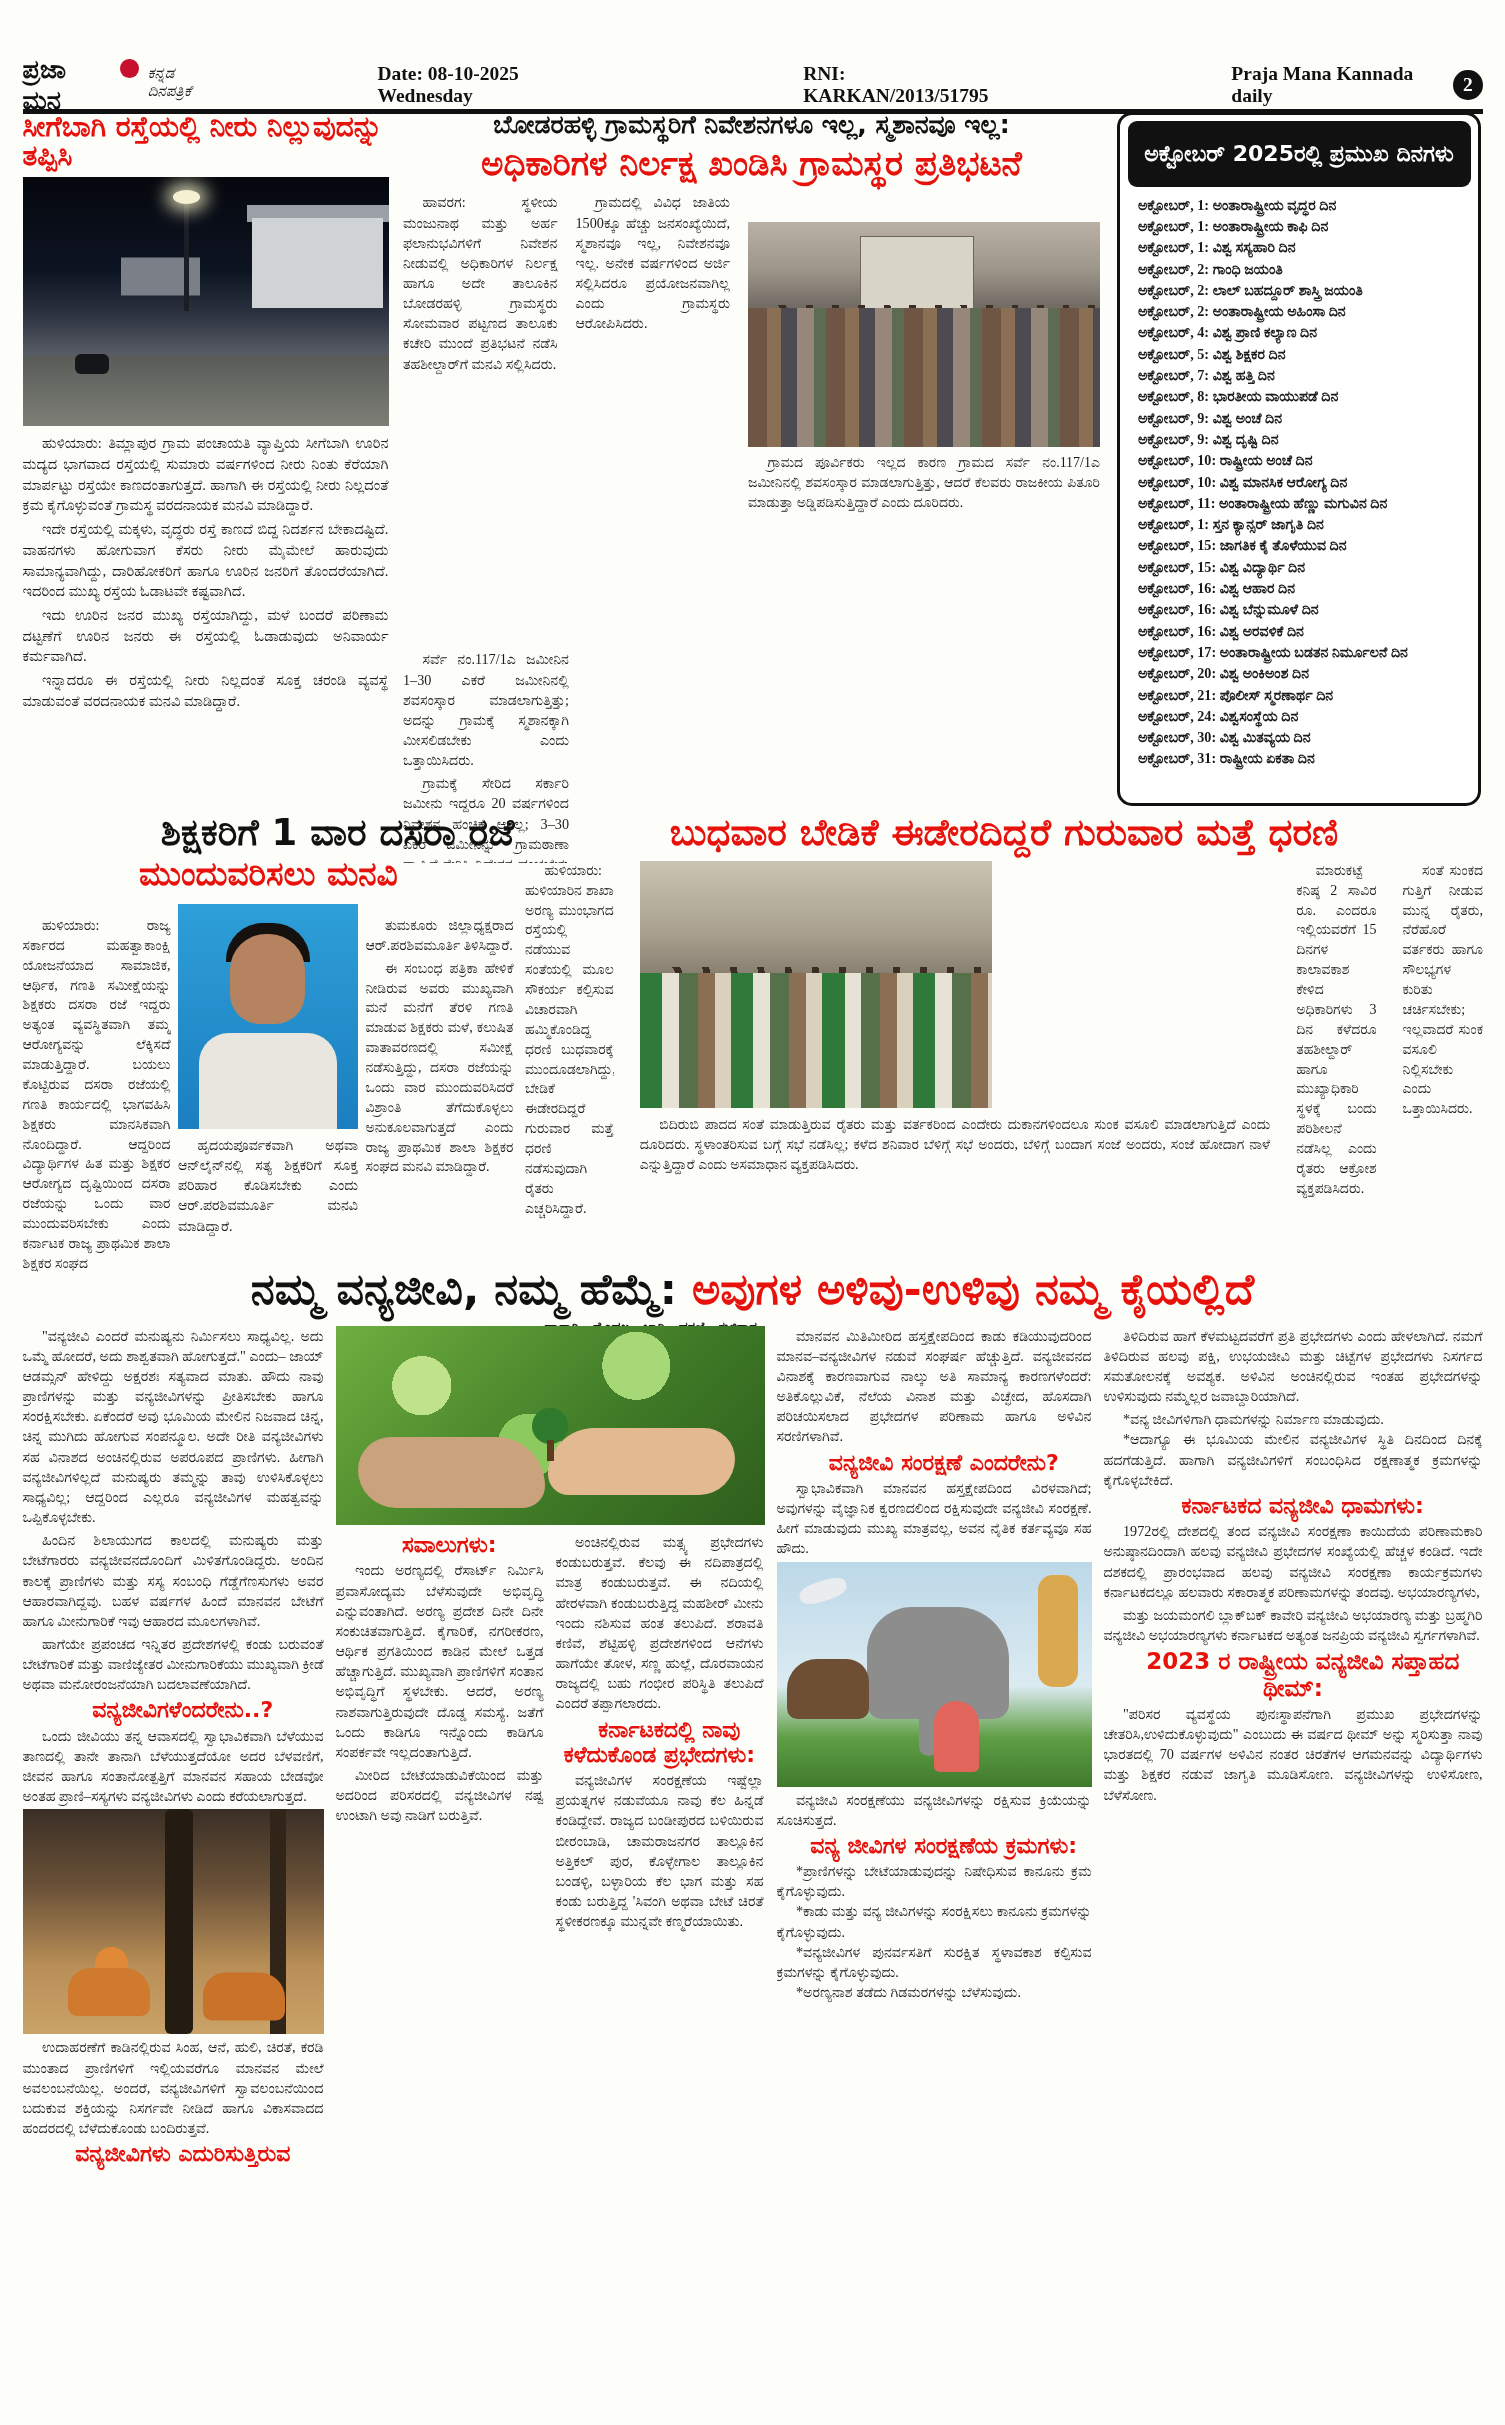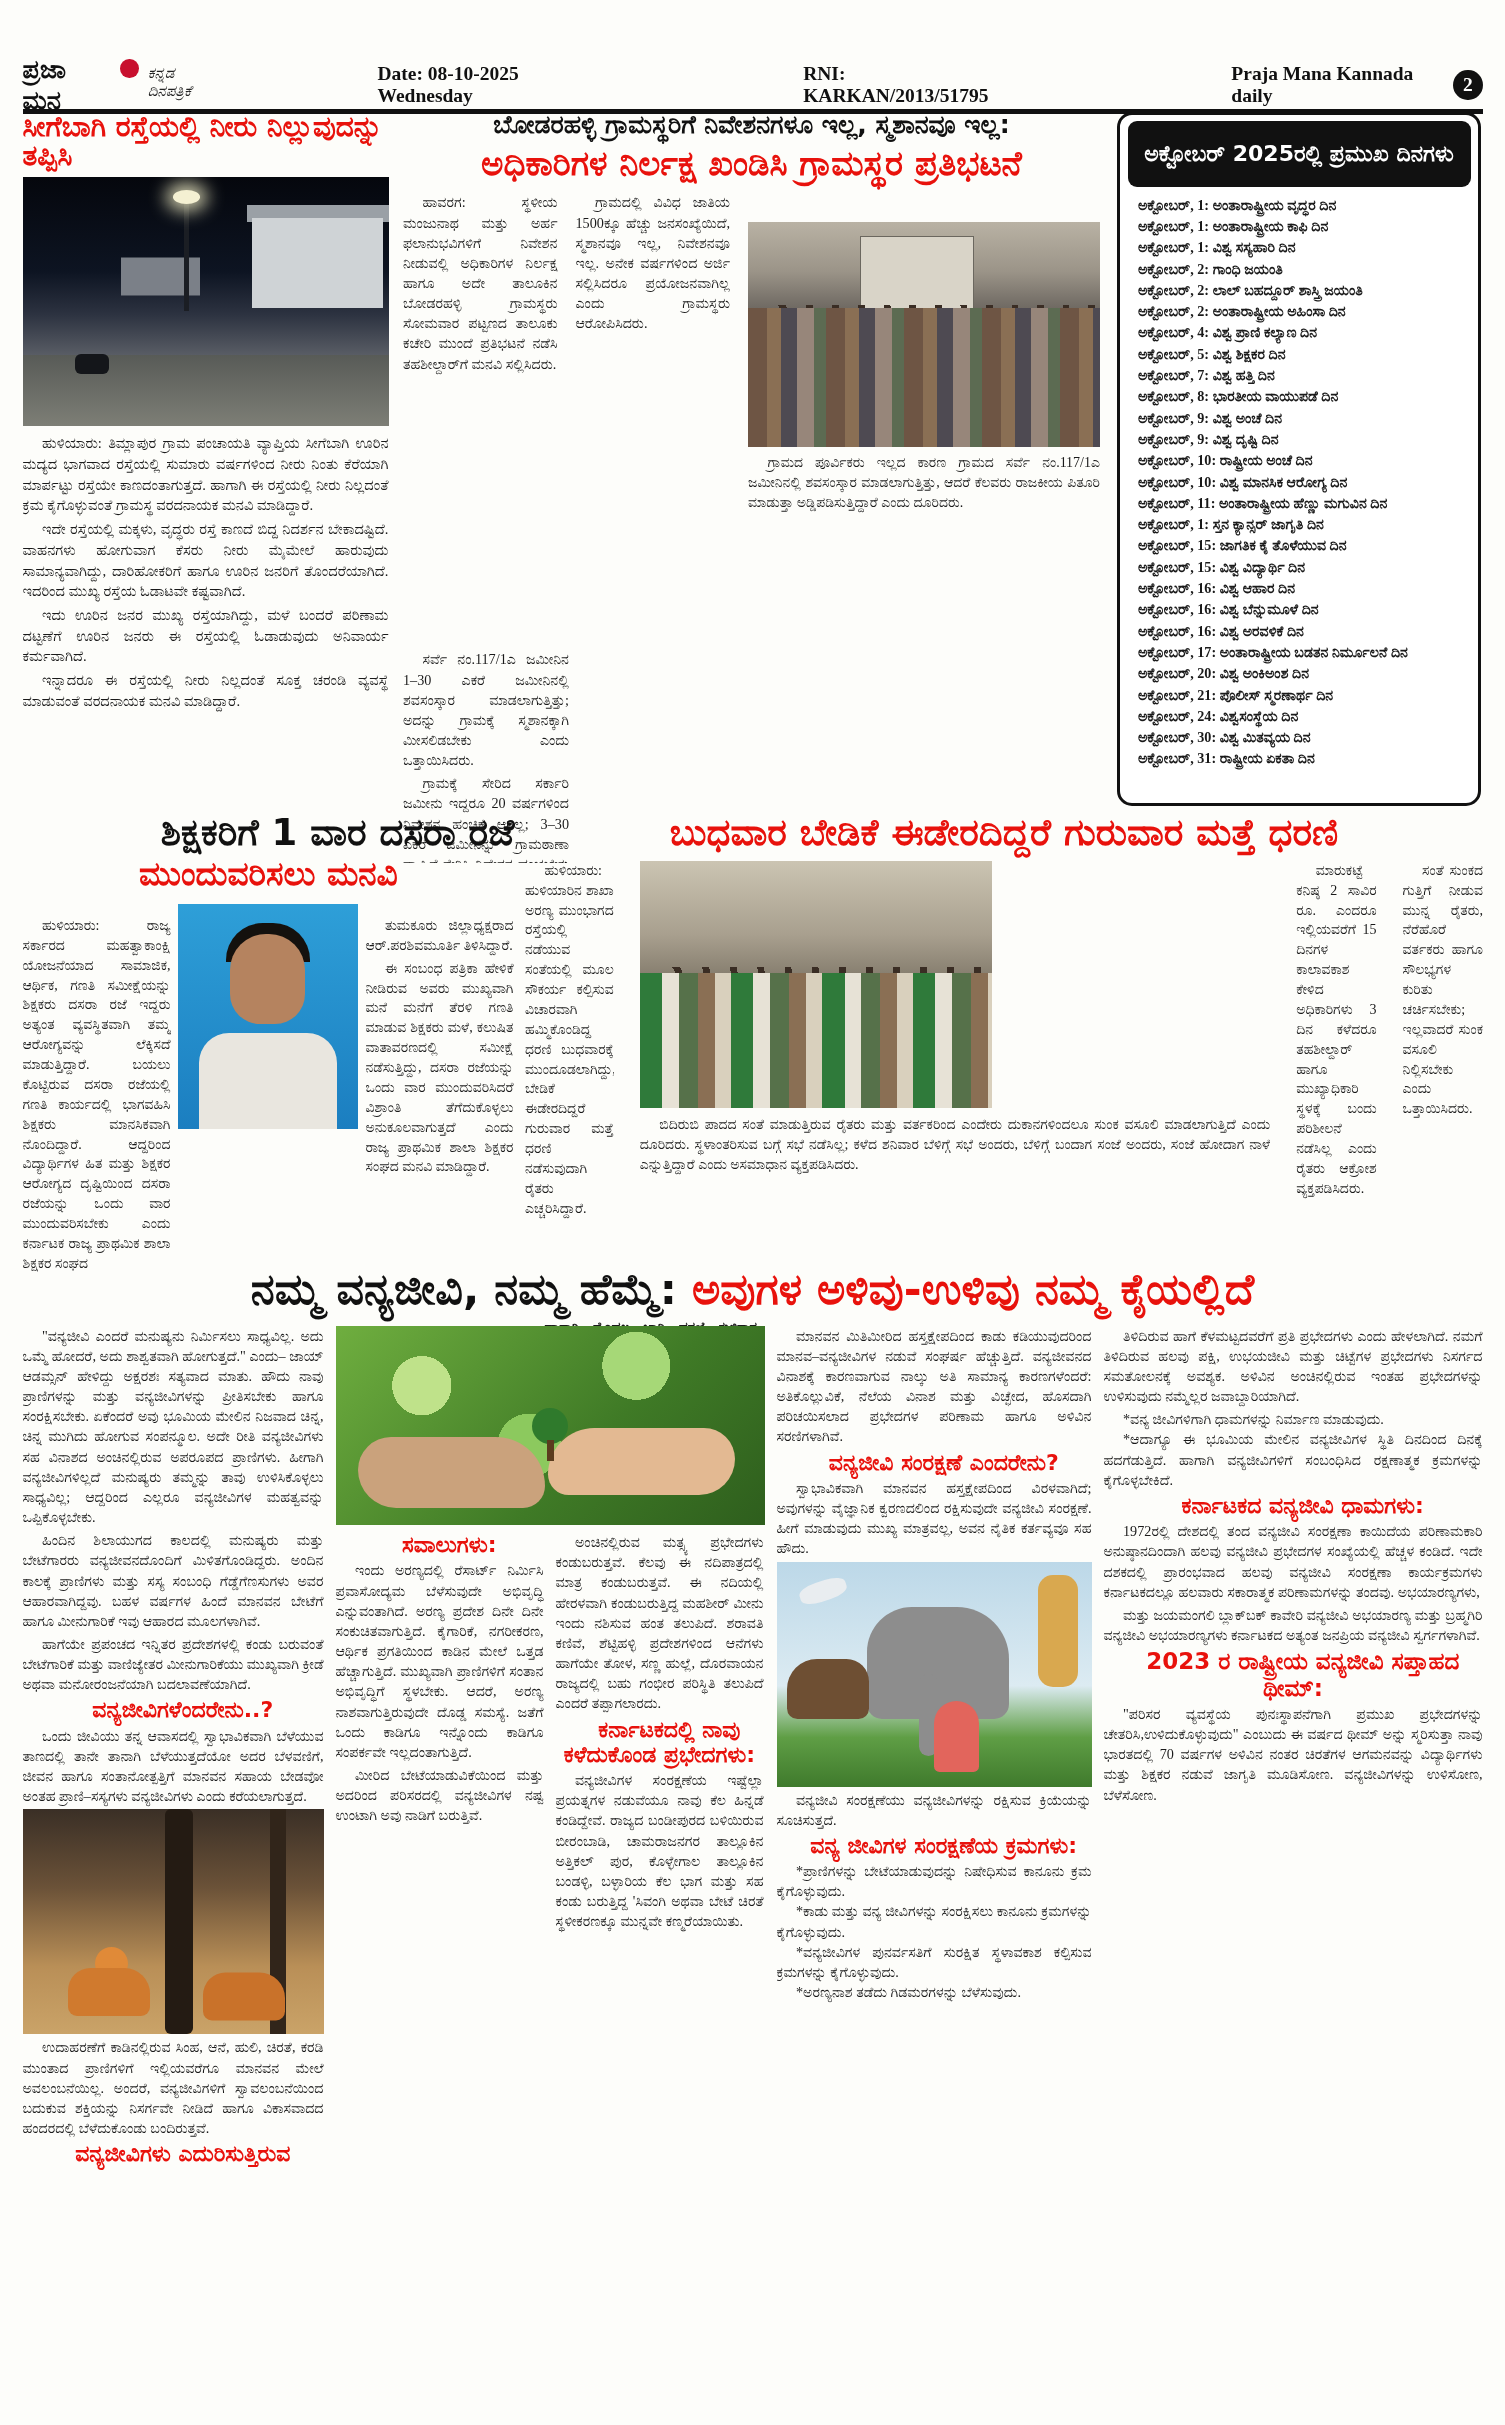--- a/index.html
+++ b/index.html
@@ -226,20 +226,23 @@
     <div class="art3-row">
       <div class="col body-txt">
           <div>ಹುಳಿಯಾರು: ರಾಜ್ಯ ಸರ್ಕಾರದ ಮಹತ್ವಾಕಾಂಕ್ಷಿ ಯೋಜನೆಯಾದ ಸಾಮಾಜಿಕ, ಆರ್ಥಿಕ, ಗಣತಿ ಸಮೀಕ್ಷೆಯನ್ನು ಶಿಕ್ಷಕರು ದಸರಾ ರಜೆ ಇದ್ದರು ಅತ್ಯಂತ ವ್ಯವಸ್ಥಿತವಾಗಿ ತಮ್ಮ ಆರೋಗ್ಯವನ್ನು ಲೆಕ್ಕಿಸದೆ ಮಾಡುತ್ತಿದ್ದಾರೆ. ಬಯಲು ಕೊಟ್ಟಿರುವ ದಸರಾ ರಜೆಯಲ್ಲಿ ಗಣತಿ ಕಾರ್ಯದಲ್ಲಿ ಭಾಗವಹಿಸಿ ಶಿಕ್ಷಕರು ಮಾನಸಿಕವಾಗಿ ನೊಂದಿದ್ದಾರೆ. ಆದ್ದರಿಂದ ವಿದ್ಯಾರ್ಥಿಗಳ ಹಿತ ಮತ್ತು ಶಿಕ್ಷಕರ ಆರೋಗ್ಯದ ದೃಷ್ಟಿಯಿಂದ ದಸರಾ ರಜೆಯನ್ನು ಒಂದು ವಾರ ಮುಂದುವರಿಸಬೇಕು ಎಂದು ಕರ್ನಾಟಕ ರಾಜ್ಯ ಪ್ರಾಥಮಿಕ ಶಾಲಾ ಶಿಕ್ಷಕರ ಸಂಘದ</div>
         </div>
       <div class="art3-mid">
         <div class="photo photo-portrait">
           <div class="por-hair"></div>
           <div class="por-head"></div>
           <div class="por-body"></div>
         </div>
+        <div class="body-txt">
+            <div>ಹೃದಯಪೂರ್ವಕವಾಗಿ ಅಥವಾ ಆನ್‌ಲೈನ್‌ನಲ್ಲಿ ಸತ್ಯ ಶಿಕ್ಷಕರಿಗೆ ಸೂಕ್ತ ಪರಿಹಾರ ಕೊಡಿಸಬೇಕು ಎಂದು ಆರ್.ಪರಶಿವಮೂರ್ತಿ ಮನವಿ ಮಾಡಿದ್ದಾರೆ.</div>
+          </div>
       </div>
       <div class="col body-txt">
           <div>ತುಮಕೂರು ಜಿಲ್ಲಾಧ್ಯಕ್ಷರಾದ ಆರ್.ಪರಶಿವಮೂರ್ತಿ ತಿಳಿಸಿದ್ದಾರೆ.</div>
           <div>ಈ ಸಂಬಂಧ ಪತ್ರಿಕಾ ಹೇಳಿಕೆ ನೀಡಿರುವ ಅವರು ಮುಖ್ಯವಾಗಿ ಮನೆ ಮನೆಗೆ ತೆರಳಿ ಗಣತಿ ಮಾಡುವ ಶಿಕ್ಷಕರು ಮಳೆ, ಕಲುಷಿತ ವಾತಾವರಣದಲ್ಲಿ ಸಮೀಕ್ಷೆ ನಡೆಸುತ್ತಿದ್ದು, ದಸರಾ ರಜೆಯನ್ನು ಒಂದು ವಾರ ಮುಂದುವರಿಸಿದರೆ ವಿಶ್ರಾಂತಿ ತೆಗೆದುಕೊಳ್ಳಲು ಅನುಕೂಲವಾಗುತ್ತದೆ ಎಂದು ರಾಜ್ಯ ಪ್ರಾಥಮಿಕ ಶಾಲಾ ಶಿಕ್ಷಕರ ಸಂಘದ ಮನವಿ ಮಾಡಿದ್ದಾರೆ.</div>
         </div>
     </div>
   </div>
 
   <div class="art4">
     <div class="hl headline-red">ಬುಧವಾರ ಬೇಡಿಕೆ ಈಡೇರದಿದ್ದರೆ ಗುರುವಾರ ಮತ್ತೆ ಧರಣಿ</div>

